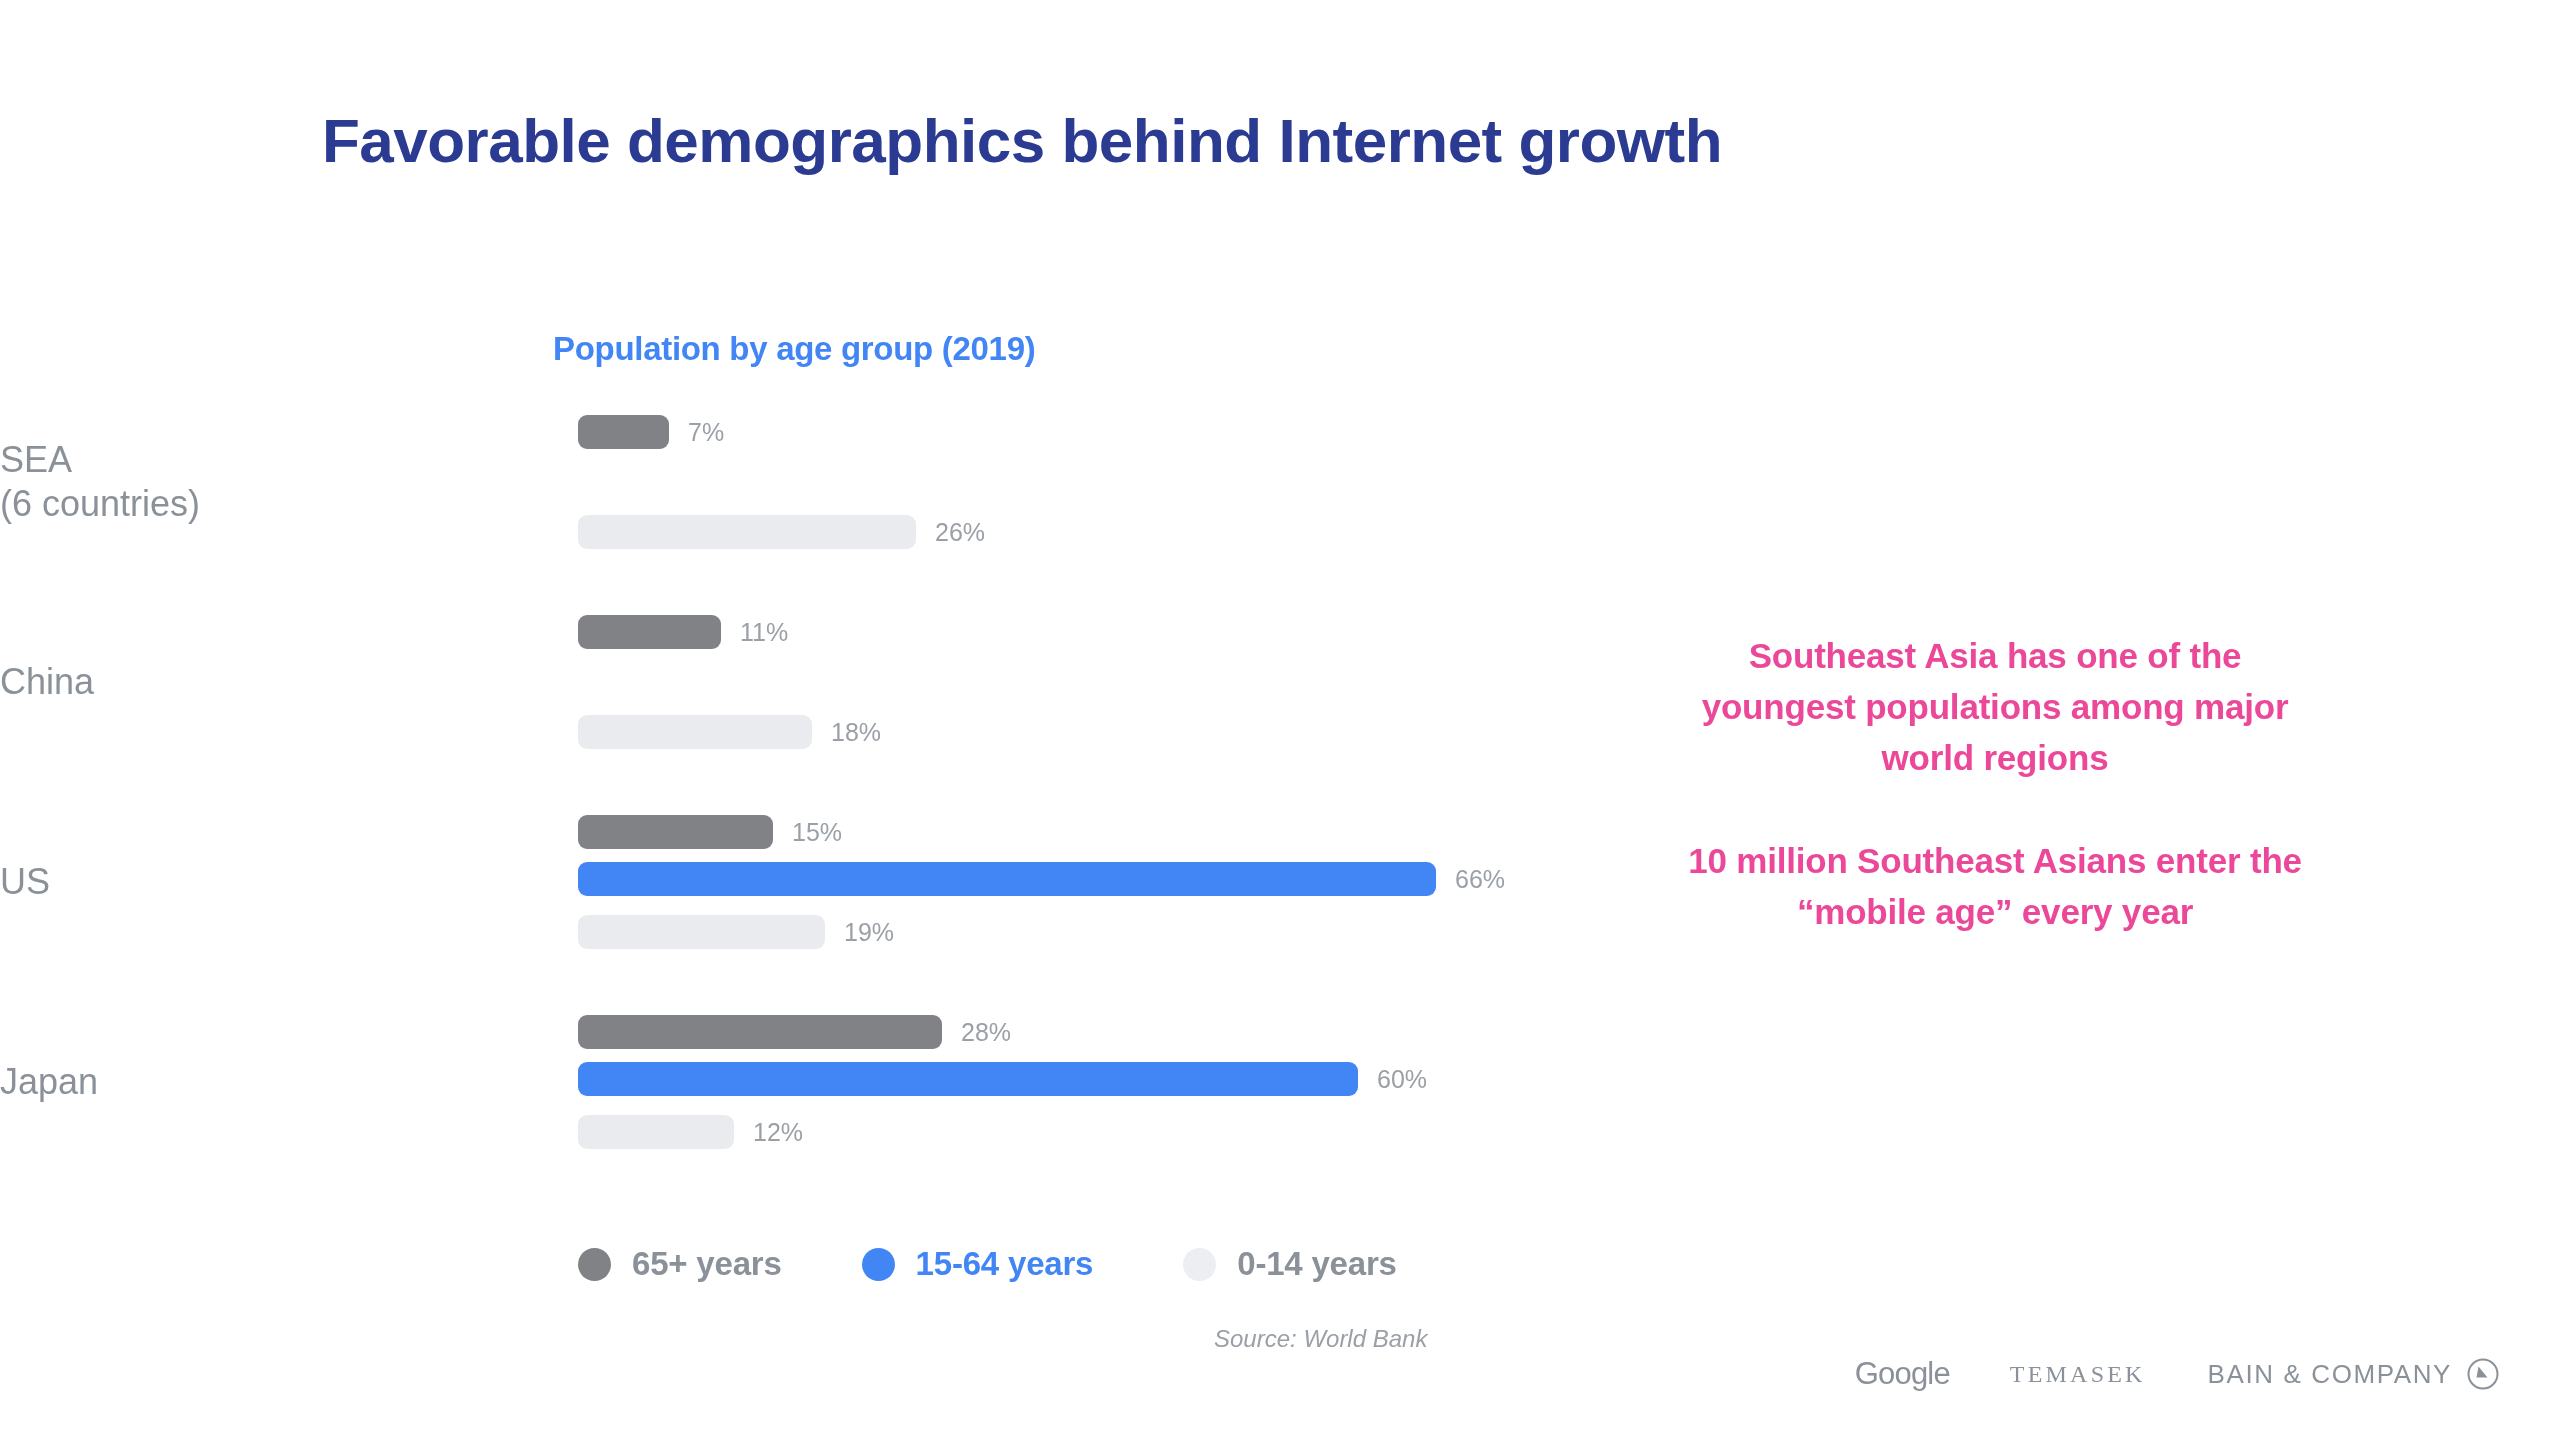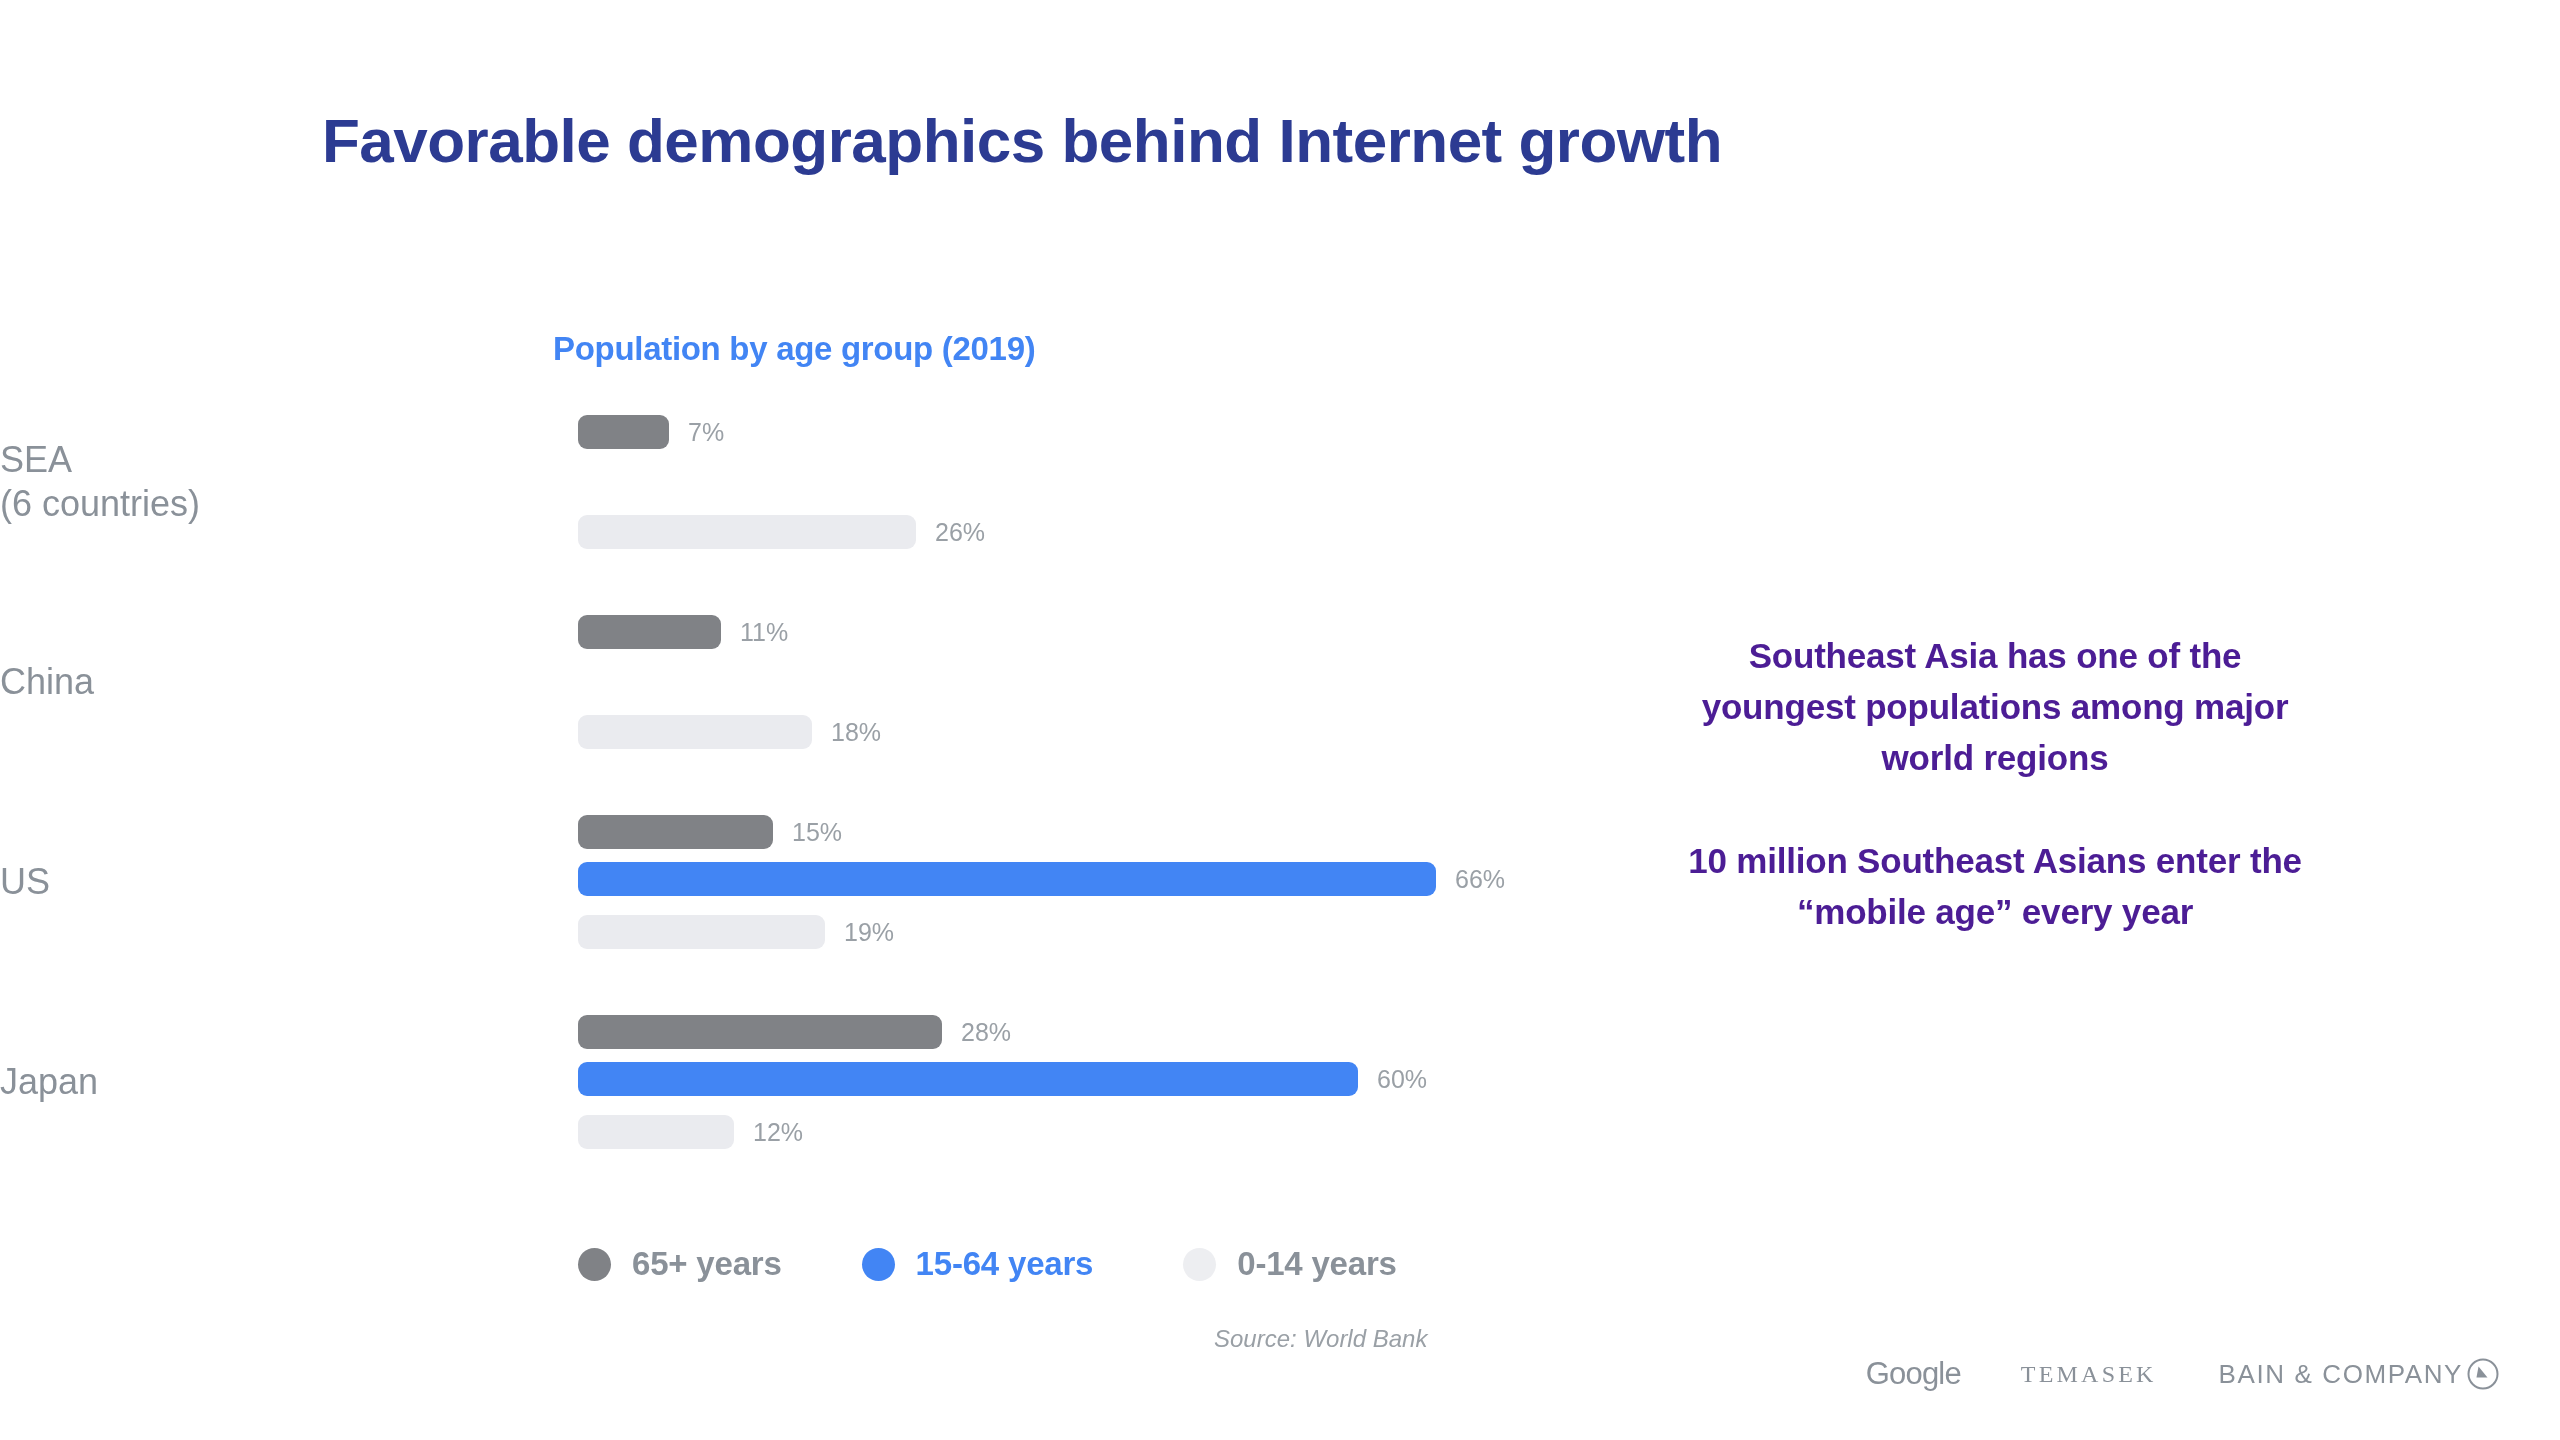--- a/index.html
+++ b/index.html
@@ -127,21 +127,21 @@
   }
 
   
   .callouts{
     position:absolute;
     left:1680px; top:630px;
     width:630px;
     text-align:center;
   }
   .callout{
-    color:#4c1d95;
+    color:#ec4899;
     font-size:35px;
     font-weight:700;
     line-height:51px;
     letter-spacing:-0.2px;
   }
   .callout.second{ margin-top:52px; }
 
   
   .brandbar{
     position:absolute;
@@ -161,21 +161,21 @@
     font-family:"Liberation Serif", serif;
     font-size:24px;
     letter-spacing:3.2px;
     margin-right:62px;
     color:#8A9199;
   }
   .brand-bain{
     font-size:26px;
     letter-spacing:1.6px;
     color:#8A9199;
-    margin-right:3px;
+    margin-right:14px;
   }
   .bain-mark{
     width:34px; height:34px;
     flex:none;
     display:block;
   }
 </style>
 </head>
 <body>
 

